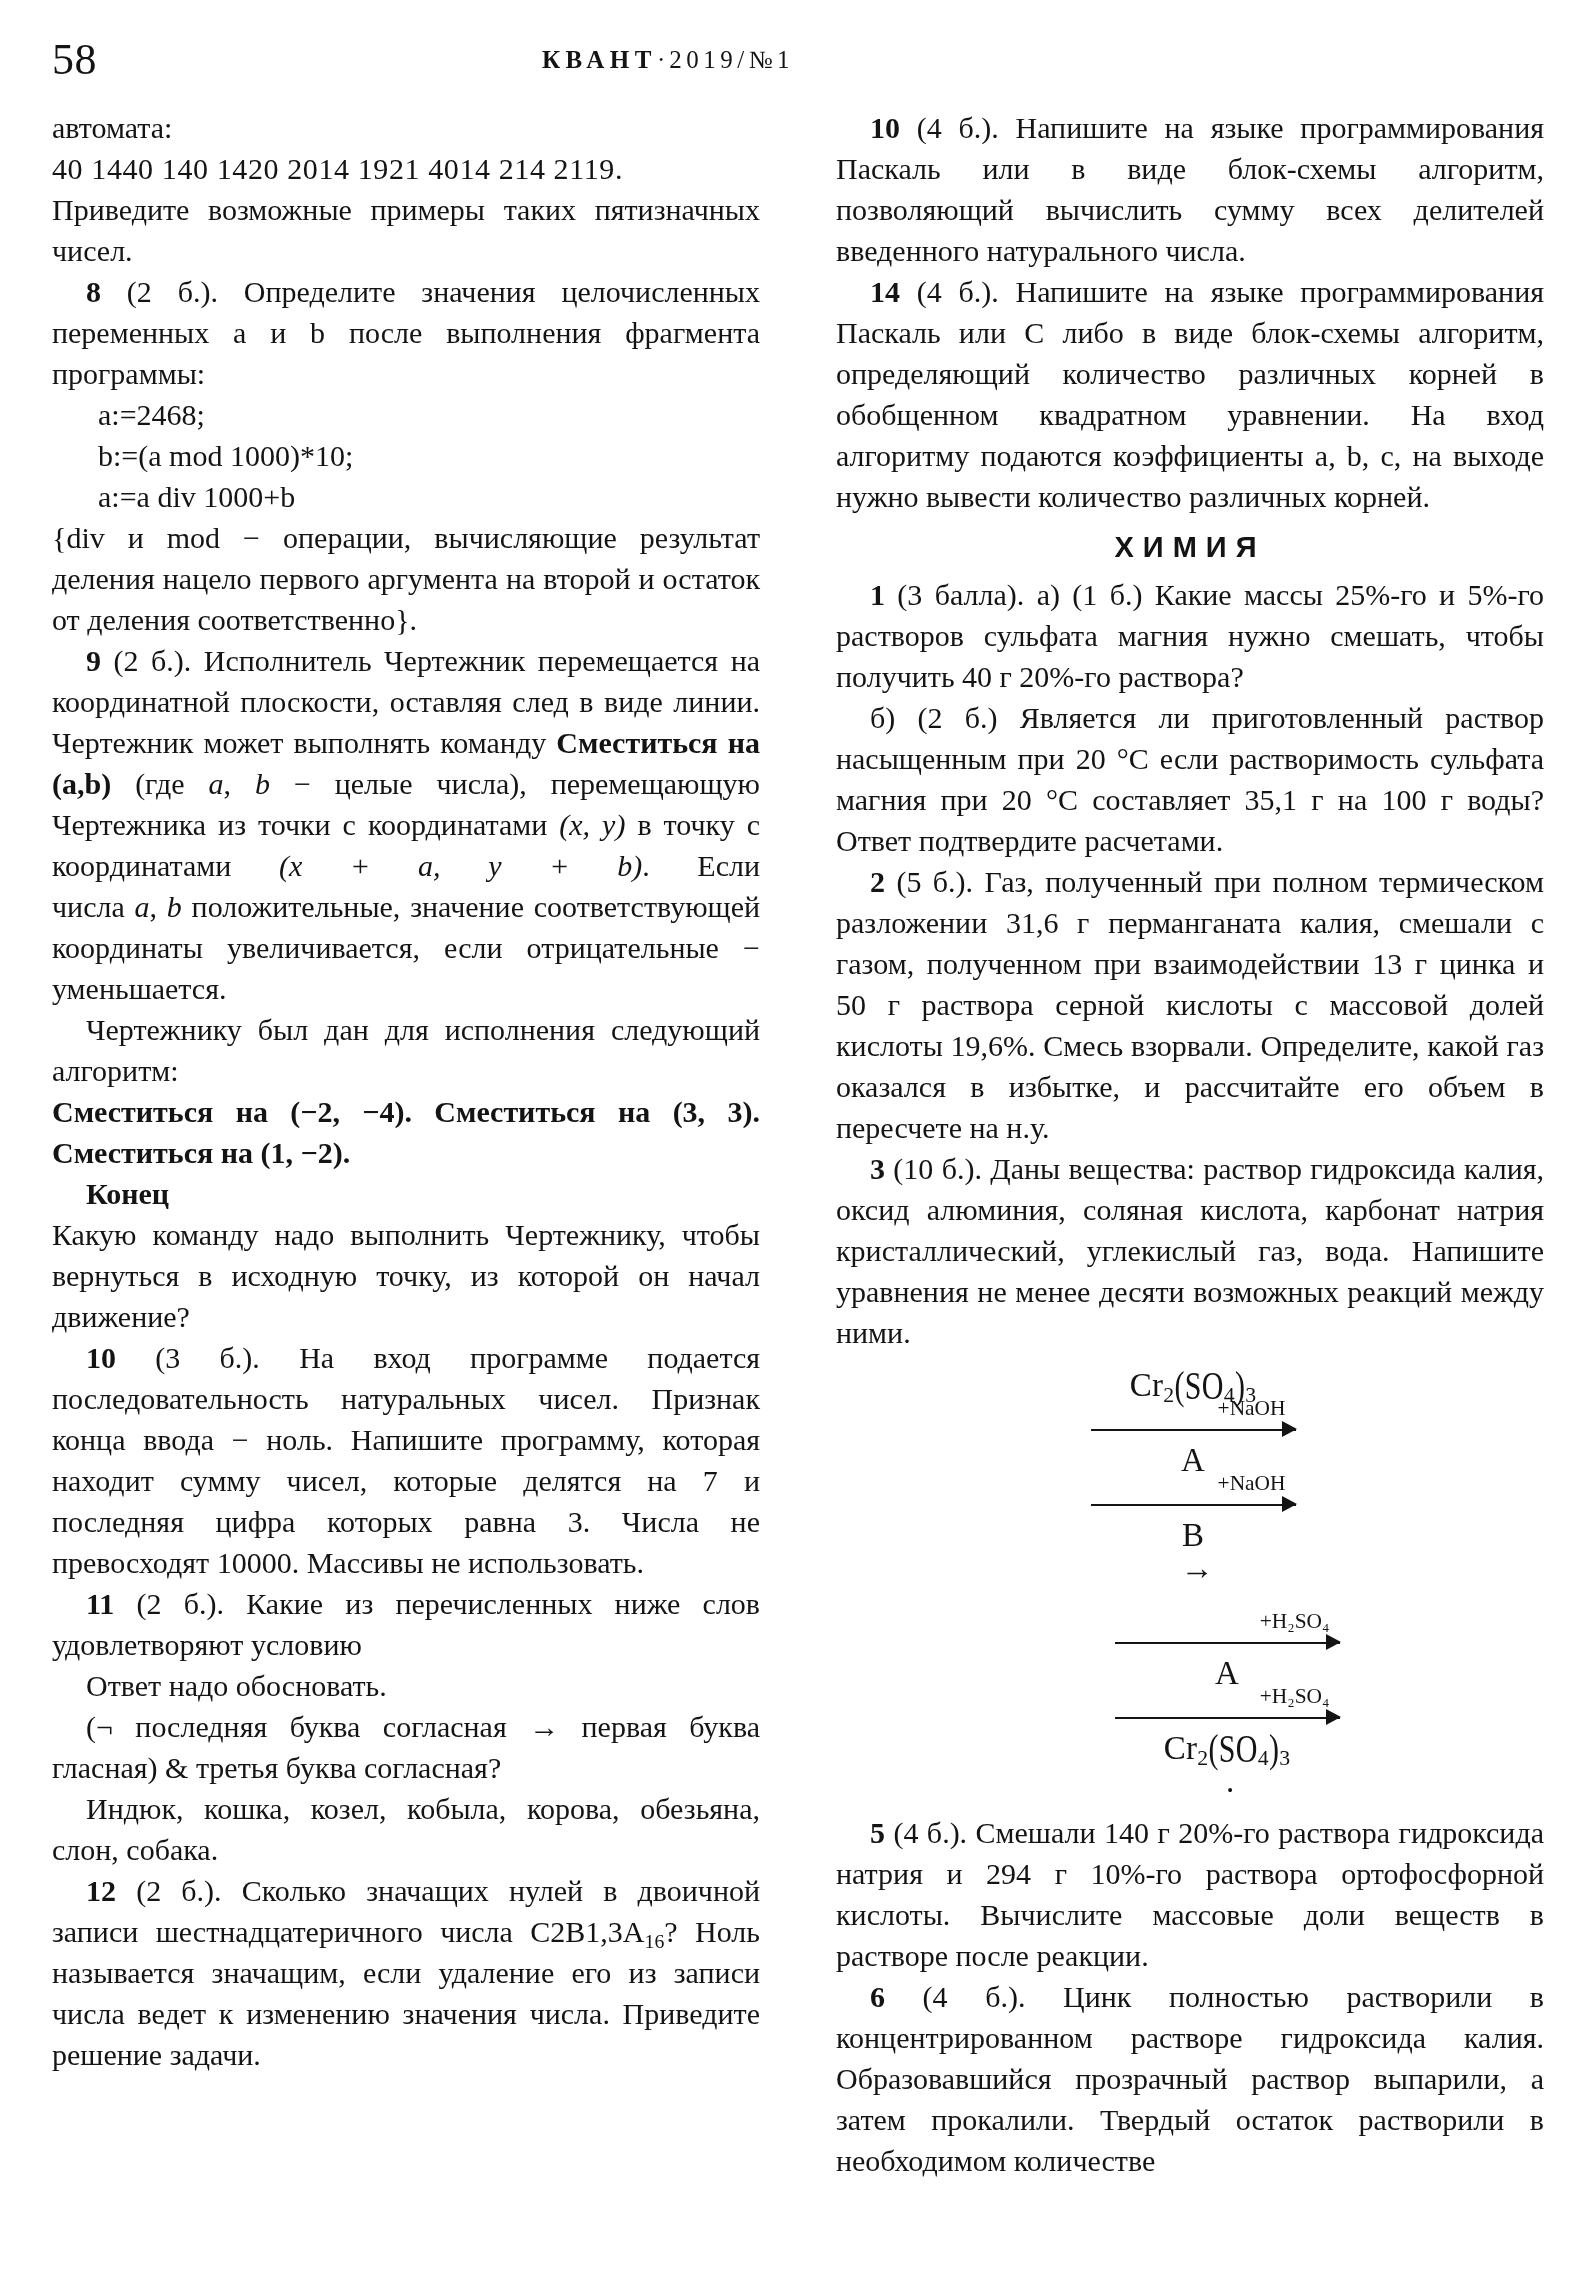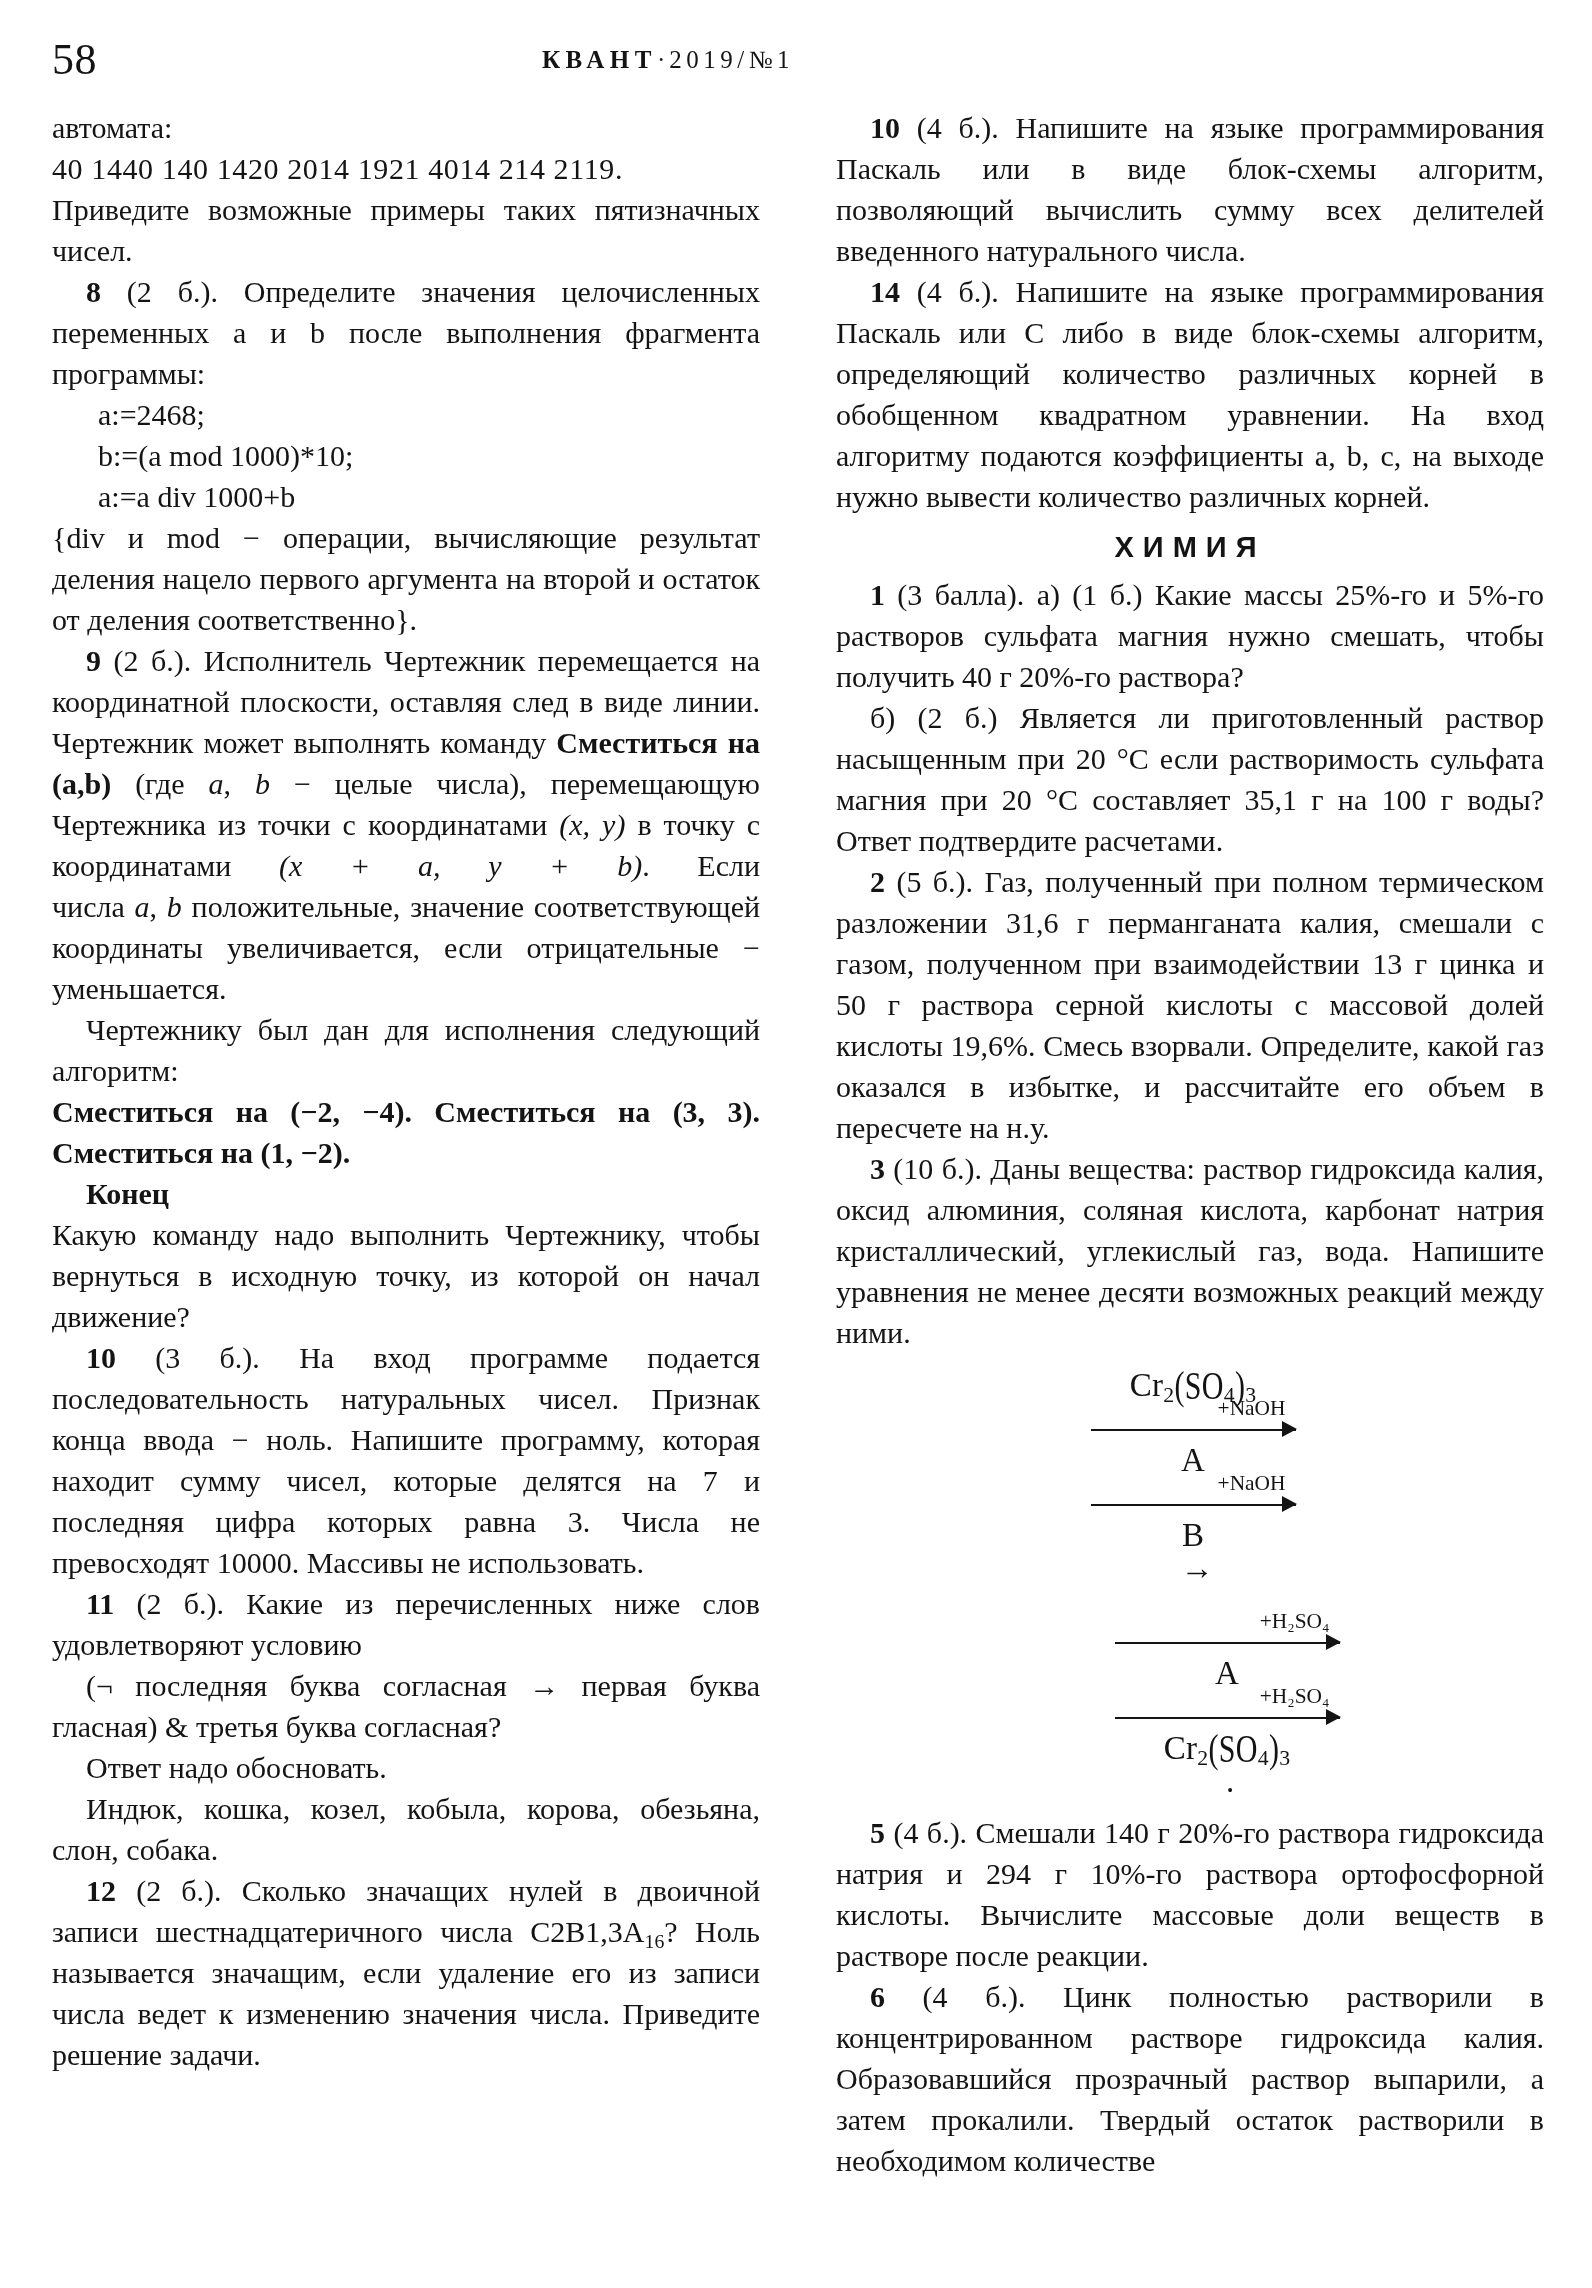--- a/index.html
+++ b/index.html
@@ -194,22 +194,22 @@
       <p class="indent"><b>9</b>&nbsp;<span>(2 б.).</span>&nbsp;<span>Исполнитель Чертежник переме­щается на координатной плоскости, остав­ляя след в виде линии. Чертежник может выполнять команду</span>&nbsp;<b>Сместиться на (a,b)</b>&nbsp;<span>(где</span>&nbsp;<i>a</i>,&nbsp;<i>b</i>&nbsp;<span>− целые числа), перемещающую Чертежника из точки с координатами</span>&nbsp;<i>(x, y)</i>&nbsp;<span>в точку с координатами</span>&nbsp;<i>(x + a, y + b)</i><span>. Если числа</span>&nbsp;<i>a</i>,&nbsp;<i>b</i>&nbsp;<span>положительные, значение соответ­ствующей координаты увеличивается, если отрицательные − уменьшается.</span></p>
 
       <p class="indent">Чертежнику был дан для исполнения сле­дующий алгоритм:</p>
       <p class="noindent b">Сместиться на (−2, −4). Сместиться на (3, 3). Сместиться на (1, −2).</p>
       <p class="indent b">Конец</p>
       <p class="noindent">Какую команду надо выполнить Чертежни­ку, чтобы вернуться в исходную точку, из которой он начал движение?</p>
 
       <p class="indent"><b>10</b>&nbsp;<span>(3 б.).</span>&nbsp;<span>На вход программе подается последовательность натуральных чисел. Признак конца ввода − ноль. Напишите программу, которая находит сумму чисел, которые делятся на 7 и последняя цифра которых равна 3. Числа не превосходят 10000. Массивы не использовать.</span></p>
 
       <p class="indent"><b>11</b>&nbsp;<span>(2 б.).</span>&nbsp;<span>Какие из перечисленных ниже слов удовлетворяют условию</span></p>
+      <p class="indent">Ответ надо обосновать.</p>
       <p class="indent">(¬ последняя буква согласная → первая буква гласная) &amp; третья буква согласная?</p>
-      <p class="indent">Ответ надо обосновать.</p>
       <p class="indent">Индюк, кошка, козел, кобыла, корова, обезьяна, слон, собака.</p>
 
       <p class="indent"><b>12</b>&nbsp;<span>(2 б.).</span>&nbsp;<span>Сколько значащих нулей в двоичной записи шестнадцатеричного числа</span>&nbsp;<span><span>C2B1,3A</span><sub>16</sub></span><span>? Ноль называется значащим, если удаление его из записи числа ведет к изменению значения числа. Приведите ре­шение задачи.</span></p>
 
     </div>
 
     <div class="col col-right">
 
       <p class="indent"><b>10</b>&nbsp;<span>(4 б.).</span>&nbsp;<span>Напишите на языке программи­рования Паскаль или в виде блок-схемы алгоритм, позволяющий вычислить сумму всех делителей введенного натурального числа.</span></p>
 

